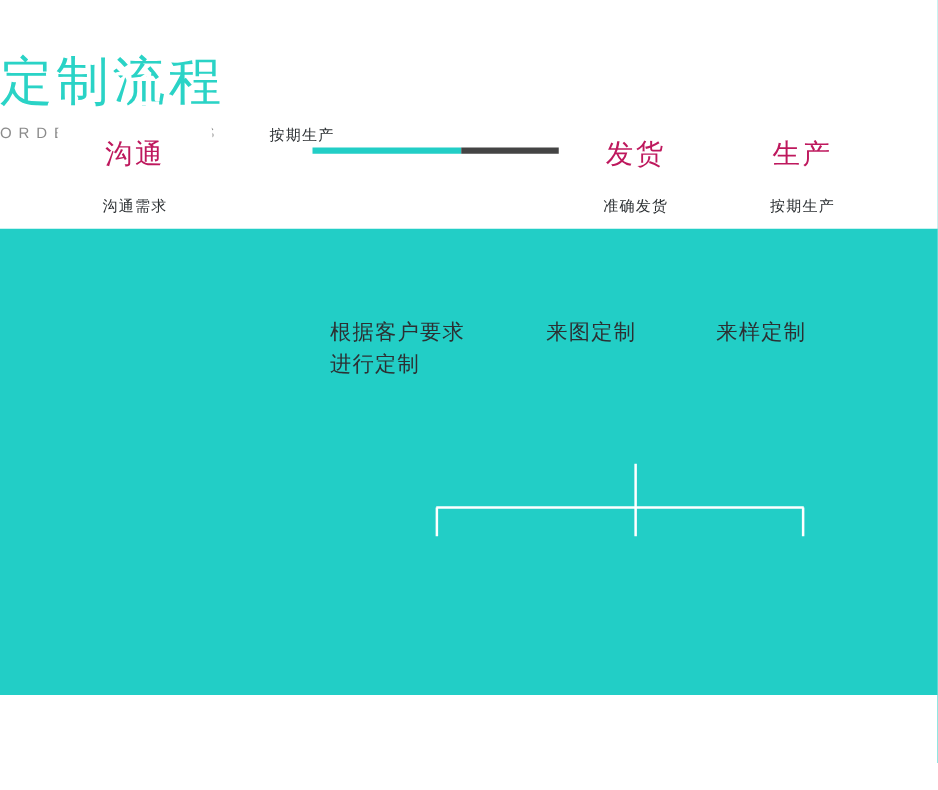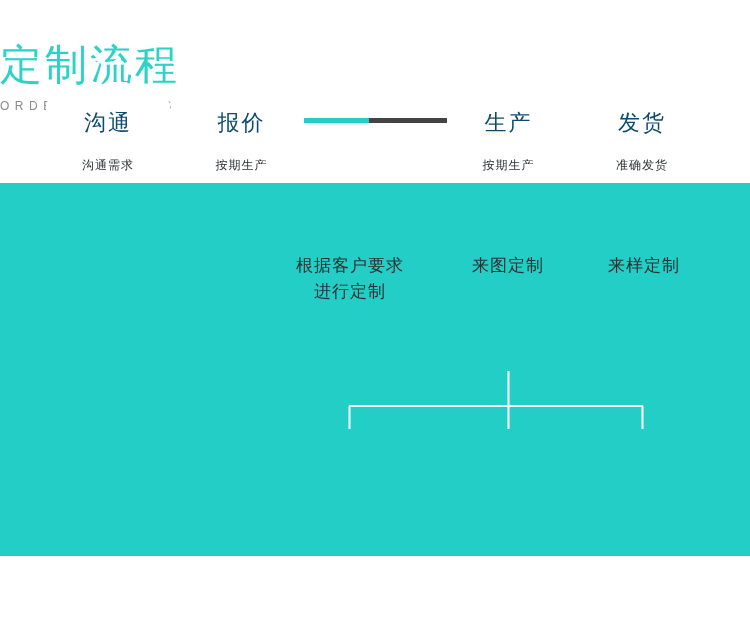--- a/index.html
+++ b/index.html
@@ -108,21 +108,21 @@
     background: #ffffff;
     border-radius: 6px;
     display: flex;
     align-items: center;
     justify-content: center;
     box-sizing: border-box;
   }
   .step-box-label {
     font-size: 22px;
     line-height: 24px;
-    color: #0c4a6e;
+    color: #be185d;
     font-weight: 400;
     letter-spacing: 2px;
   }
   .step-desc {
     margin-top: 9px;
     font-size: 12px;
     line-height: 20px;
     color: #2c3033;
     font-weight: 400;
     letter-spacing: 1px;
@@ -141,21 +141,20 @@
   
   .notes {
     position: absolute;
     left: 0;
     top: 253px; 
     width: 750px;
     height: 80px;
   }
   .note {
     position: absolute;
-    text-align: center;
     font-size: 17px;
     line-height: 26px;
     color: #2c3033;
     font-weight: 400;
     letter-spacing: 1px;
   }
   .note-0 { left: 264px; width: 172px; }
   .note-1 { left: 437px; width: 142px; }
   .note-2 { left: 573px; width: 142px; }
 </style>
@@ -180,46 +179,43 @@
   <div class="step">
     <div class="step-num">01</div>
     <div class="step-box">
       <span class="step-box-label">沟通</span>
     </div>
     <div class="step-desc">沟通需求</div>
   </div>
 
   <div class="step">
     <div class="step-num">02</div>
+    <div class="step-desc">按期生产</div>
+  </div>
+
+  <div class="step">
+    <div class="step-num">03</div>
+  </div>
+
+  <div class="step">
+    <div class="step-num">05</div>
     <div class="step-box">
-      <span class="step-box-label">报价</span>
+      <span class="step-box-label">发货</span>
     </div>
-    <div class="step-desc">按期生产</div>
-  </div>
-
-  <div class="step">
-    <div class="step-num">03</div>
+    <div class="step-desc">准确发货</div>
   </div>
 
   <div class="step">
     <div class="step-num">04</div>
     <div class="step-box">
       <span class="step-box-label">生产</span>
     </div>
     <div class="step-desc">按期生产</div>
   </div>
 
-  <div class="step">
-    <div class="step-num">05</div>
-    <div class="step-box">
-      <span class="step-box-label">发货</span>
-    </div>
-    <div class="step-desc">准确发货</div>
-  </div>
-
 </div>
 
 <svg class="connector" width="750" height="373" viewBox="0 0 750 373" xmlns="http://www.w3.org/2000/svg">
 
   <line x1="508.5" y1="188" x2="508.5" y2="246" stroke="#ffffff" stroke-width="2"></line>
 
   <line x1="349" y1="223" x2="643" y2="223" stroke="#ffffff" stroke-width="2"></line>
 
   <line x1="349.5" y1="223" x2="349.5" y2="246" stroke="#ffffff" stroke-width="2"></line>
 

